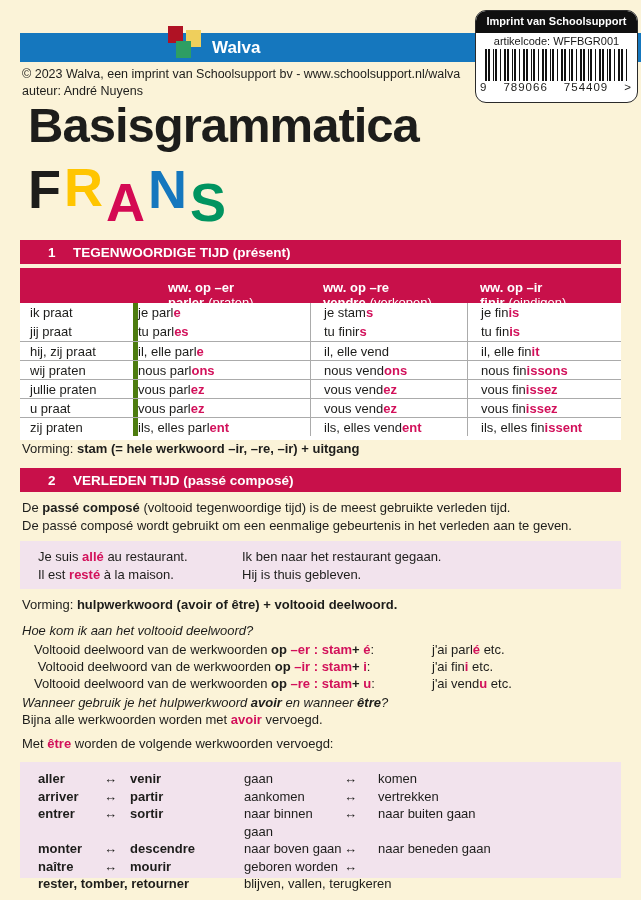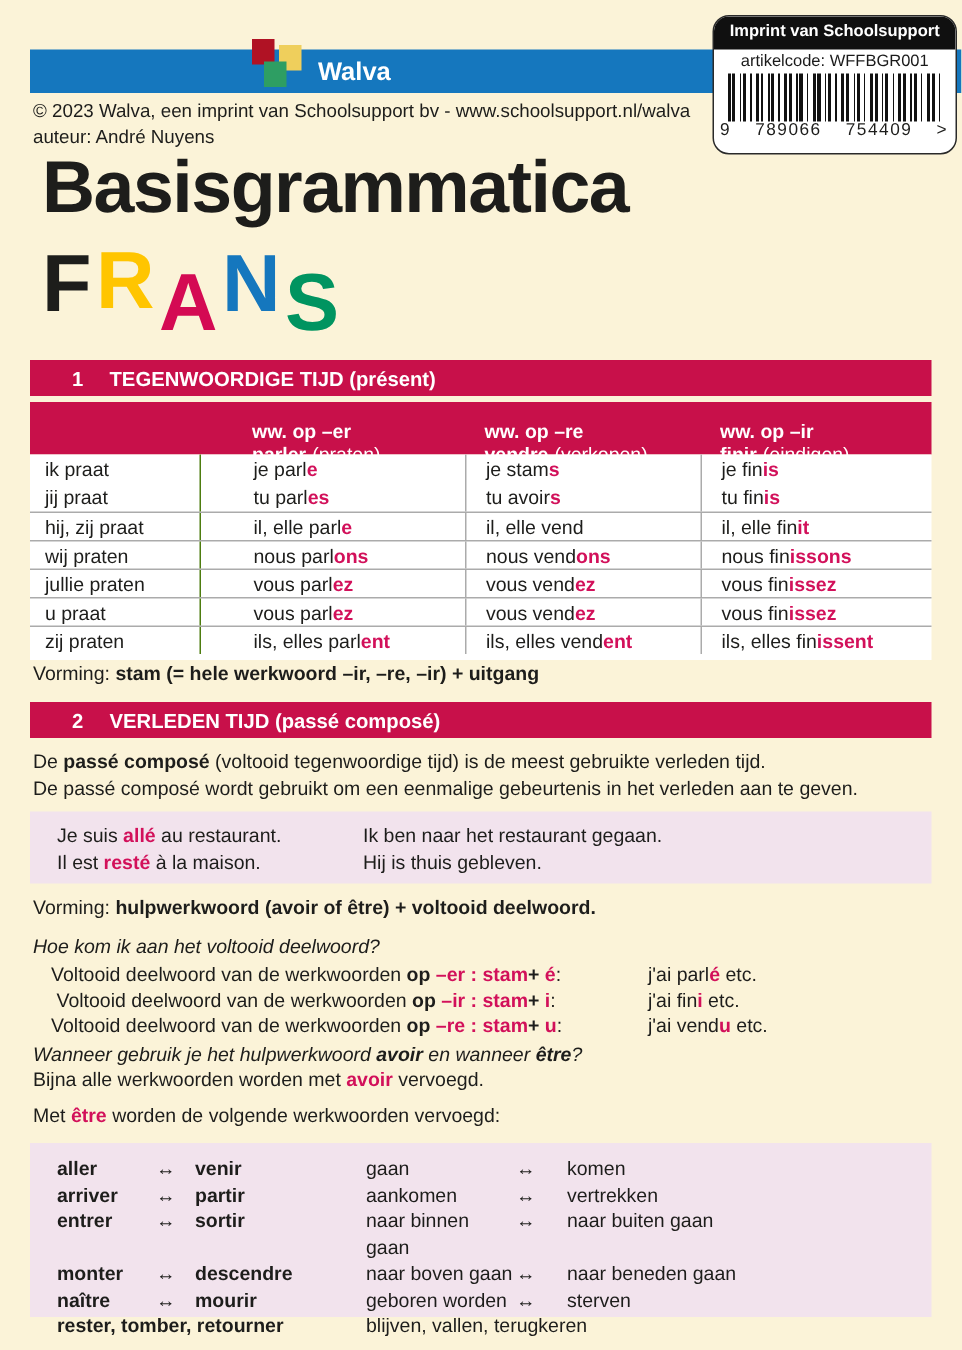--- a/index.html
+++ b/index.html
@@ -74,21 +74,21 @@
   .thead .th { padding-top:12px; line-height:15px; }
   .th1 { padding-left:35px; } .th2, .th3 { padding-left:13px; }
   .th .sub .tr { font-weight:400; margin-left:4px; }
   .tbody { background:#fff; padding-bottom:4px; }
   .trow {
     display:grid; grid-template-columns:113px 177px 157px 154px;
     height:19px; align-items:center; font-size:13px;
   }
   .trow.sep { border-top:1px solid #ABABAB; }
   .trow .c0 { padding-left:10px; }
-  .trow .c1 { padding-left:35px; border-left:1px solid #4d7c0f; height:100%; display:flex; align-items:center; }
+  .trow .c1 { border-left:5px solid #4d7c0f; height:100%; display:flex; align-items:center; }
   .trow .c2, .trow .c3 { padding-left:13px; border-left:1px solid #ABABAB; height:100%; display:flex; align-items:center; }
 
   .note { position:absolute; left:22px; font-size:13px; }
   #vorming1 { top:441px; }
 
   
   .para { position:absolute; left:22px; top:499px; font-size:13px; line-height:18px; }
 
   .exbox { position:absolute; left:20px; background: var(--pink, #F2E3ED); font-size:13px; }
   #exbox1 { top:541px; width:601px; height:48px; padding:7px 0 0 18px; line-height:18px; }
@@ -183,21 +183,21 @@
           <span class="hl">is</span>
         </div>
     </div>
     <div class="trow">
       <div class="c0">jij praat</div>
       <div class="c1">
           <span>tu parl</span>
           <span class="hl">es</span>
         </div>
       <div class="c2">
-          <span>tu avoir</span>
+          <span>tu finir</span>
           <span class="hl">s</span>
         </div>
       <div class="c3">
           <span>tu fin</span>
           <span class="hl">is</span>
         </div>
     </div>
     <div class="trow sep">
       <div class="c0">hij, zij praat</div>
       <div class="c1">
@@ -355,19 +355,18 @@
       <span>naar boven gaan</span>
       <span>↔</span>
       <span>naar beneden gaan</span>
   </div>
   <div class="vrow">
     <span class="fr">naître</span>
       <span>↔</span>
       <span class="fr">mourir</span>
       <span>geboren worden</span>
       <span>↔</span>
-      <span>sterven</span>
   </div>
   <div class="vrow">
     <span class="span-fr">rester, tomber, retourner</span>
       <span class="span-nl">blijven, vallen, terugkeren</span>
   </div>
 </div>
 
 </body></html>

